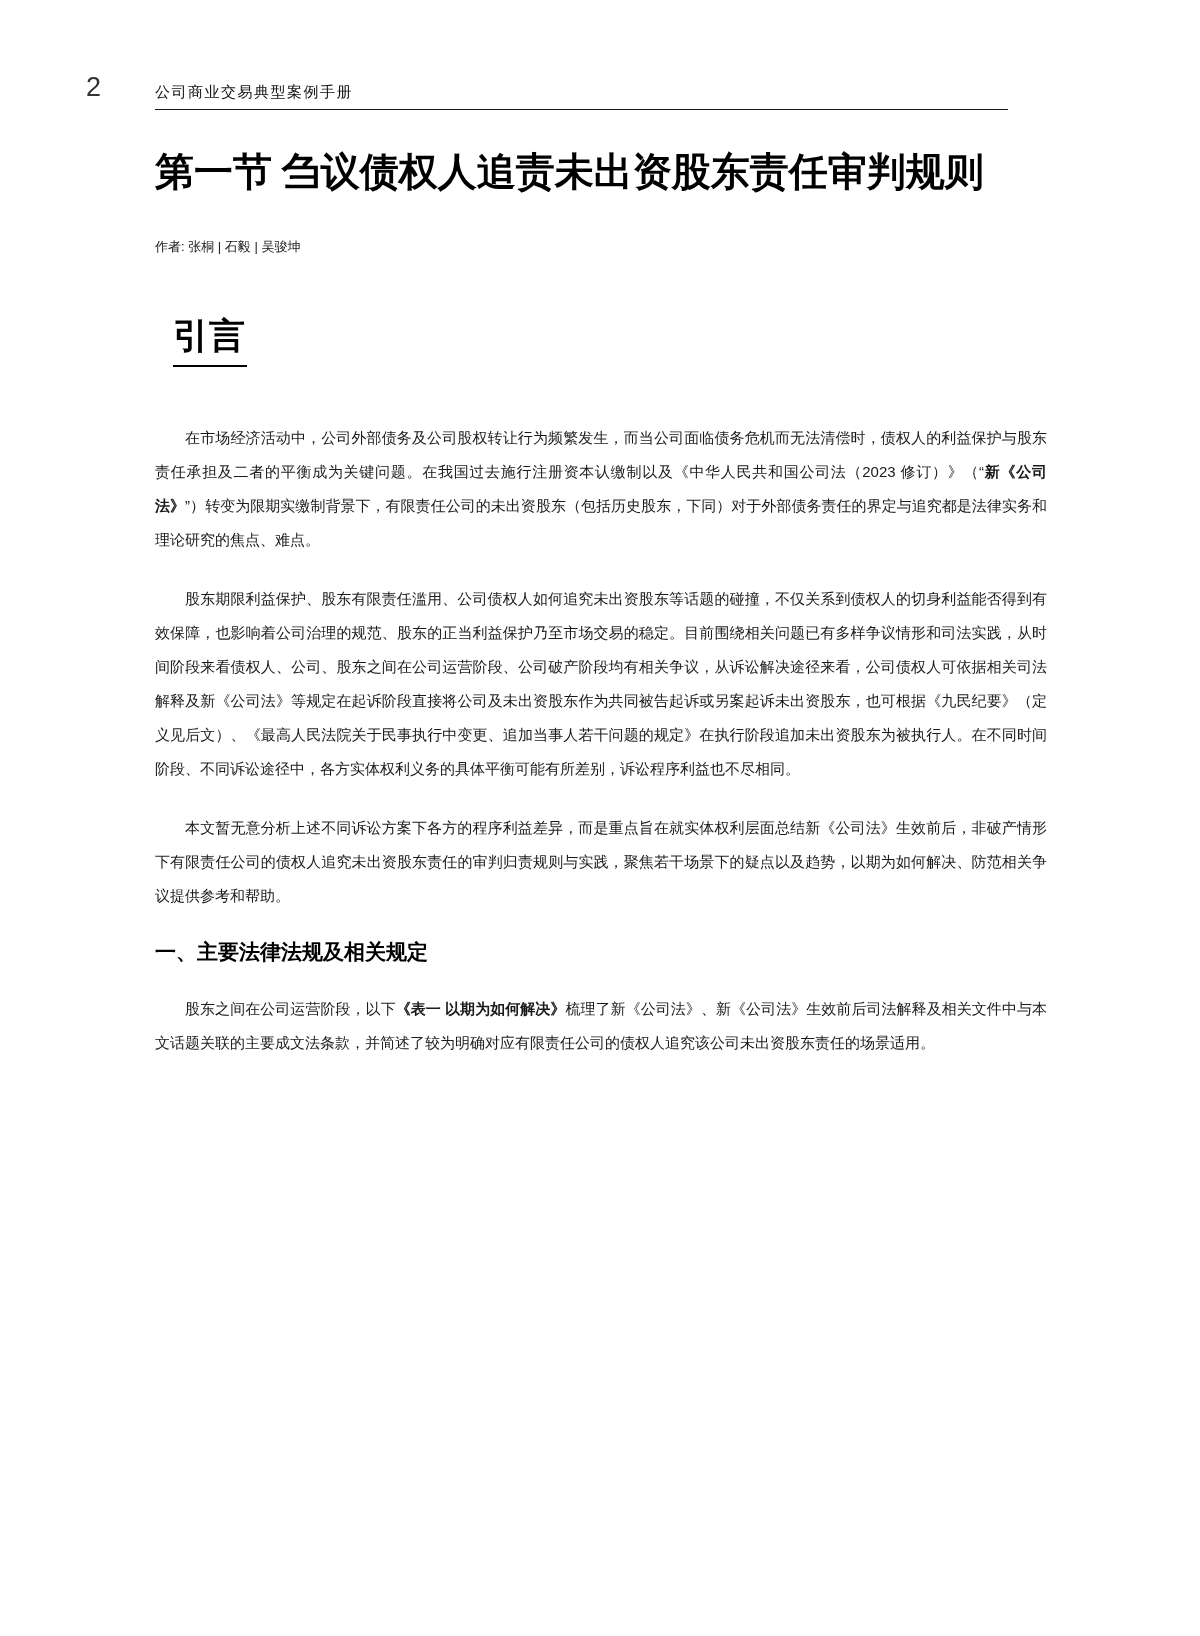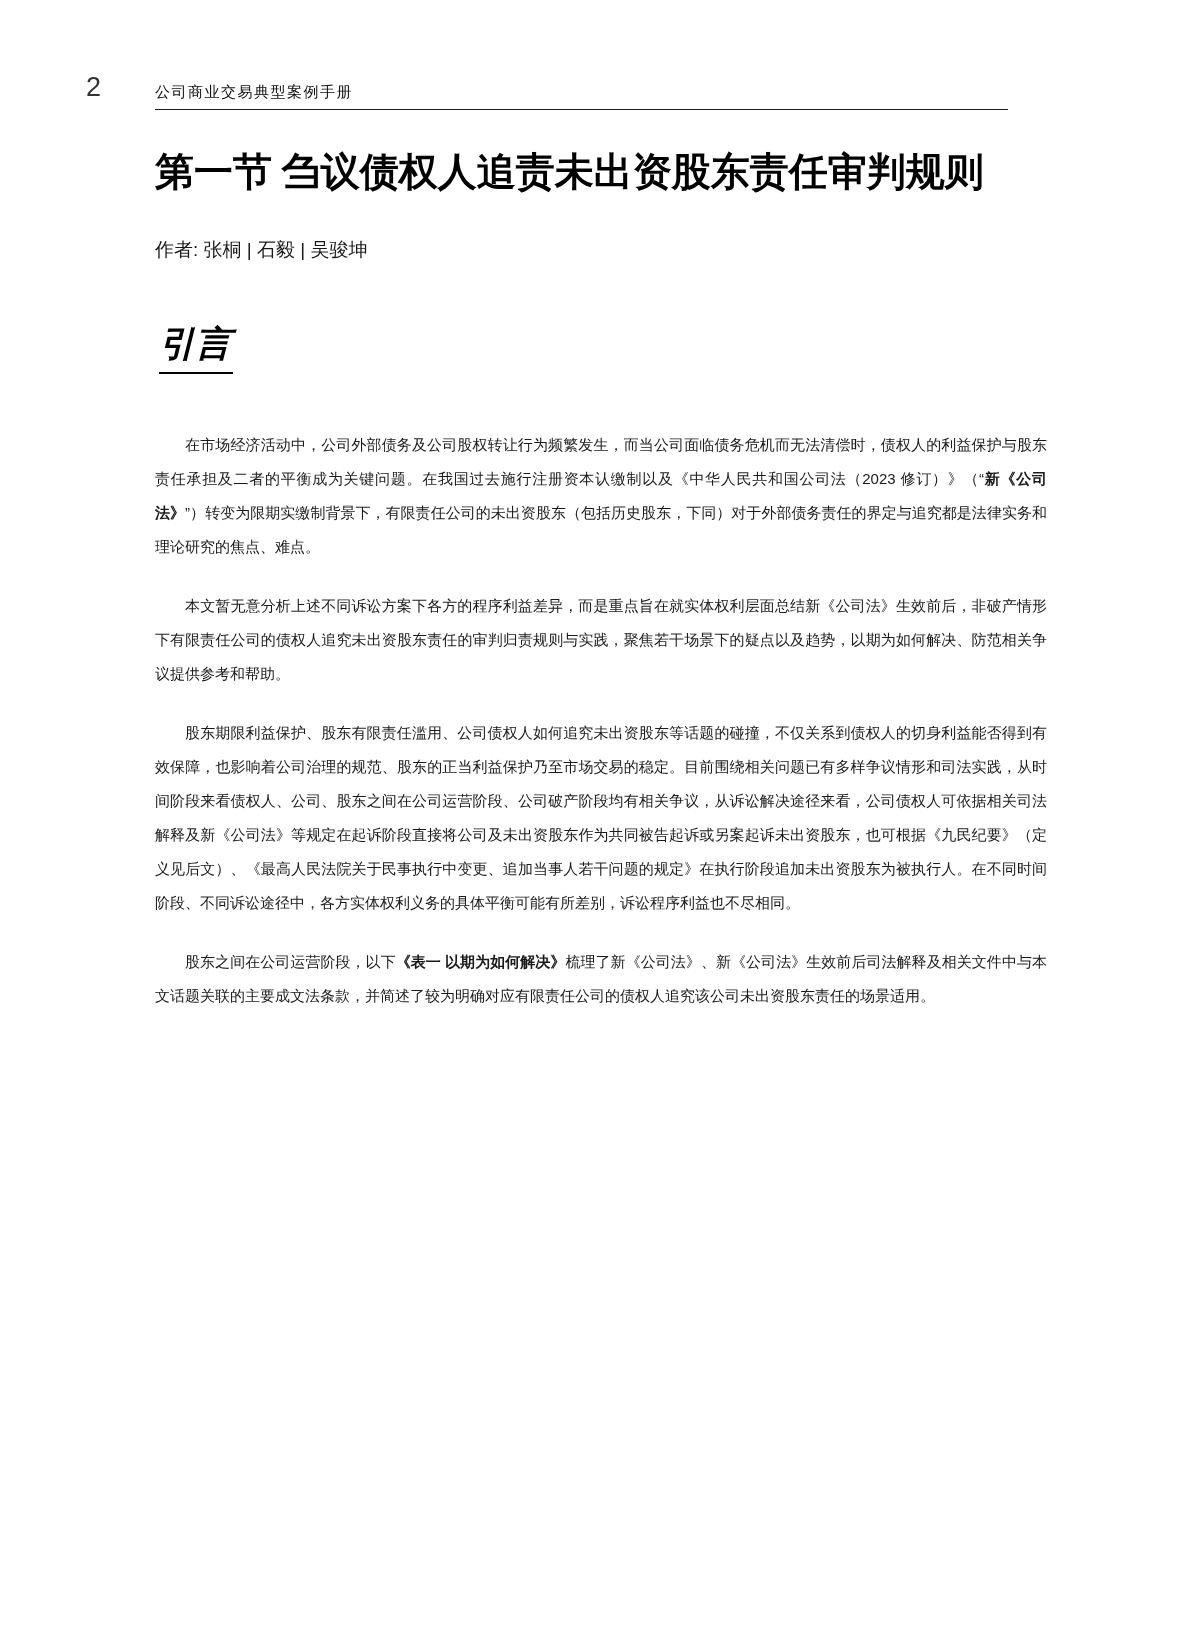--- a/index.html
+++ b/index.html
@@ -47,31 +47,30 @@
   .article-title {
     margin: 0 0 42px 0;
     font-family: "Liberation Serif", "DejaVu Serif", serif;
     font-weight: 700;
     font-size: 39px;
     line-height: 1.25;
     color: #000000;
   }
   .byline {
     margin: 0 0 62px 0;
-    font-size: 19px;
+    font-size: 13px;
     color: #1a1a1a;
     line-height: 1.2;
   }
   .intro-heading {
-    margin: 0 0 54px 4px;
+    margin: 0 0 54px 18px;
     font-size: 36px;
     font-weight: 700;
     color: #000000;
     line-height: 1.1;
-    font-style: italic;
   }
   .intro-heading .u {
     display: inline-block;
     border-bottom: 2px solid #000000;
     padding: 0 2px 9px 0;
   }
   .body-para {
     margin: 0 0 25px 0;
     font-size: 15px;
     line-height: 34px;
@@ -104,21 +103,22 @@
     <h1 class="article-title">第一节 刍议债权人追责未出资股东责任审判规则</h1>
 
     <p class="byline">作者: 张桐 | 石毅 | 吴骏坤</p>
 
     <h2 class="intro-heading">
       <span class="u">引言</span>
     </h2>
 
     <p class="body-para"><span>在市场经济活动中，公司外部债务及公司股权转让行为频繁发生，而当公司面临债务危机而无法清偿时，债权人的利益保护与股东责任承担及二者的平衡成为关键问题。在我国过去施行注册资本认缴制以及《中华人民共和国公司法（2023 修订）》（“</span><span class="b">新《公司法》</span><span>”）转变为限期实缴制背景下，有限责任公司的未出资股东（包括历史股东，下同）对于外部债务责任的界定与追究都是法律实务和理论研究的焦点、难点。</span></p>
 
+    <p class="body-para"><span>股东期限利益保护、股东有限责任滥用、公司债权人如何追究未出资股东等话题的碰撞，不仅关系到债权人的切身利益能否得到有效保障，也影响着公司治理的规范、股东的正当利益保护乃至市场交易的稳定。目前围绕相关问题已有多样争议情形和司法实践，从时间阶段来看债权人、公司、股东之间在公司运营阶段、公司破产阶段均有相关争议，从诉讼解决途径来看，公司债权人可依据相关司法解释及新《公司法》等规定在起诉阶段直接将公司及未出资股东作为共同被告起诉或另案起诉未出资股东，也可根据《九民纪要》（定义见后文）、《最高人民法院关于民事执行中变更、追加当事人若干问题的规定》在执行阶段追加未出资股东为被执行人。在不同时间阶段、不同诉讼途径中，各方实体权利义务的具体平衡可能有所差别，诉讼程序利益也不尽相同。</span></p>
+
     <p class="body-para"><span>本文暂无意分析上述不同诉讼方案下各方的程序利益差异，而是重点旨在就实体权利层面总结新《公司法》生效前后，非破产情形下有限责任公司的债权人追究未出资股东责任的审判归责规则与实践，聚焦若干场景下的疑点以及趋势，以期为如何解决、防范相关争议提供参考和帮助。</span></p>
 
-    <p class="body-para"><span>股东期限利益保护、股东有限责任滥用、公司债权人如何追究未出资股东等话题的碰撞，不仅关系到债权人的切身利益能否得到有效保障，也影响着公司治理的规范、股东的正当利益保护乃至市场交易的稳定。目前围绕相关问题已有多样争议情形和司法实践，从时间阶段来看债权人、公司、股东之间在公司运营阶段、公司破产阶段均有相关争议，从诉讼解决途径来看，公司债权人可依据相关司法解释及新《公司法》等规定在起诉阶段直接将公司及未出资股东作为共同被告起诉或另案起诉未出资股东，也可根据《九民纪要》（定义见后文）、《最高人民法院关于民事执行中变更、追加当事人若干问题的规定》在执行阶段追加未出资股东为被执行人。在不同时间阶段、不同诉讼途径中，各方实体权利义务的具体平衡可能有所差别，诉讼程序利益也不尽相同。</span></p>
-
+    <h3 class="section-heading">一、主要法律法规及相关规定</h3>
 
     <p class="body-para"><span>股东之间在公司运营阶段，以下</span><span class="b">《表一 以期为如何解决》</span><span>梳理了新《公司法》、新《公司法》生效前后司法解释及相关文件中与本文话题关联的主要成文法条款，并简述了较为明确对应有限责任公司的债权人追究该公司未出资股东责任的场景适用。</span></p>
 
   </main>
 </div>
 
 </body></html>

